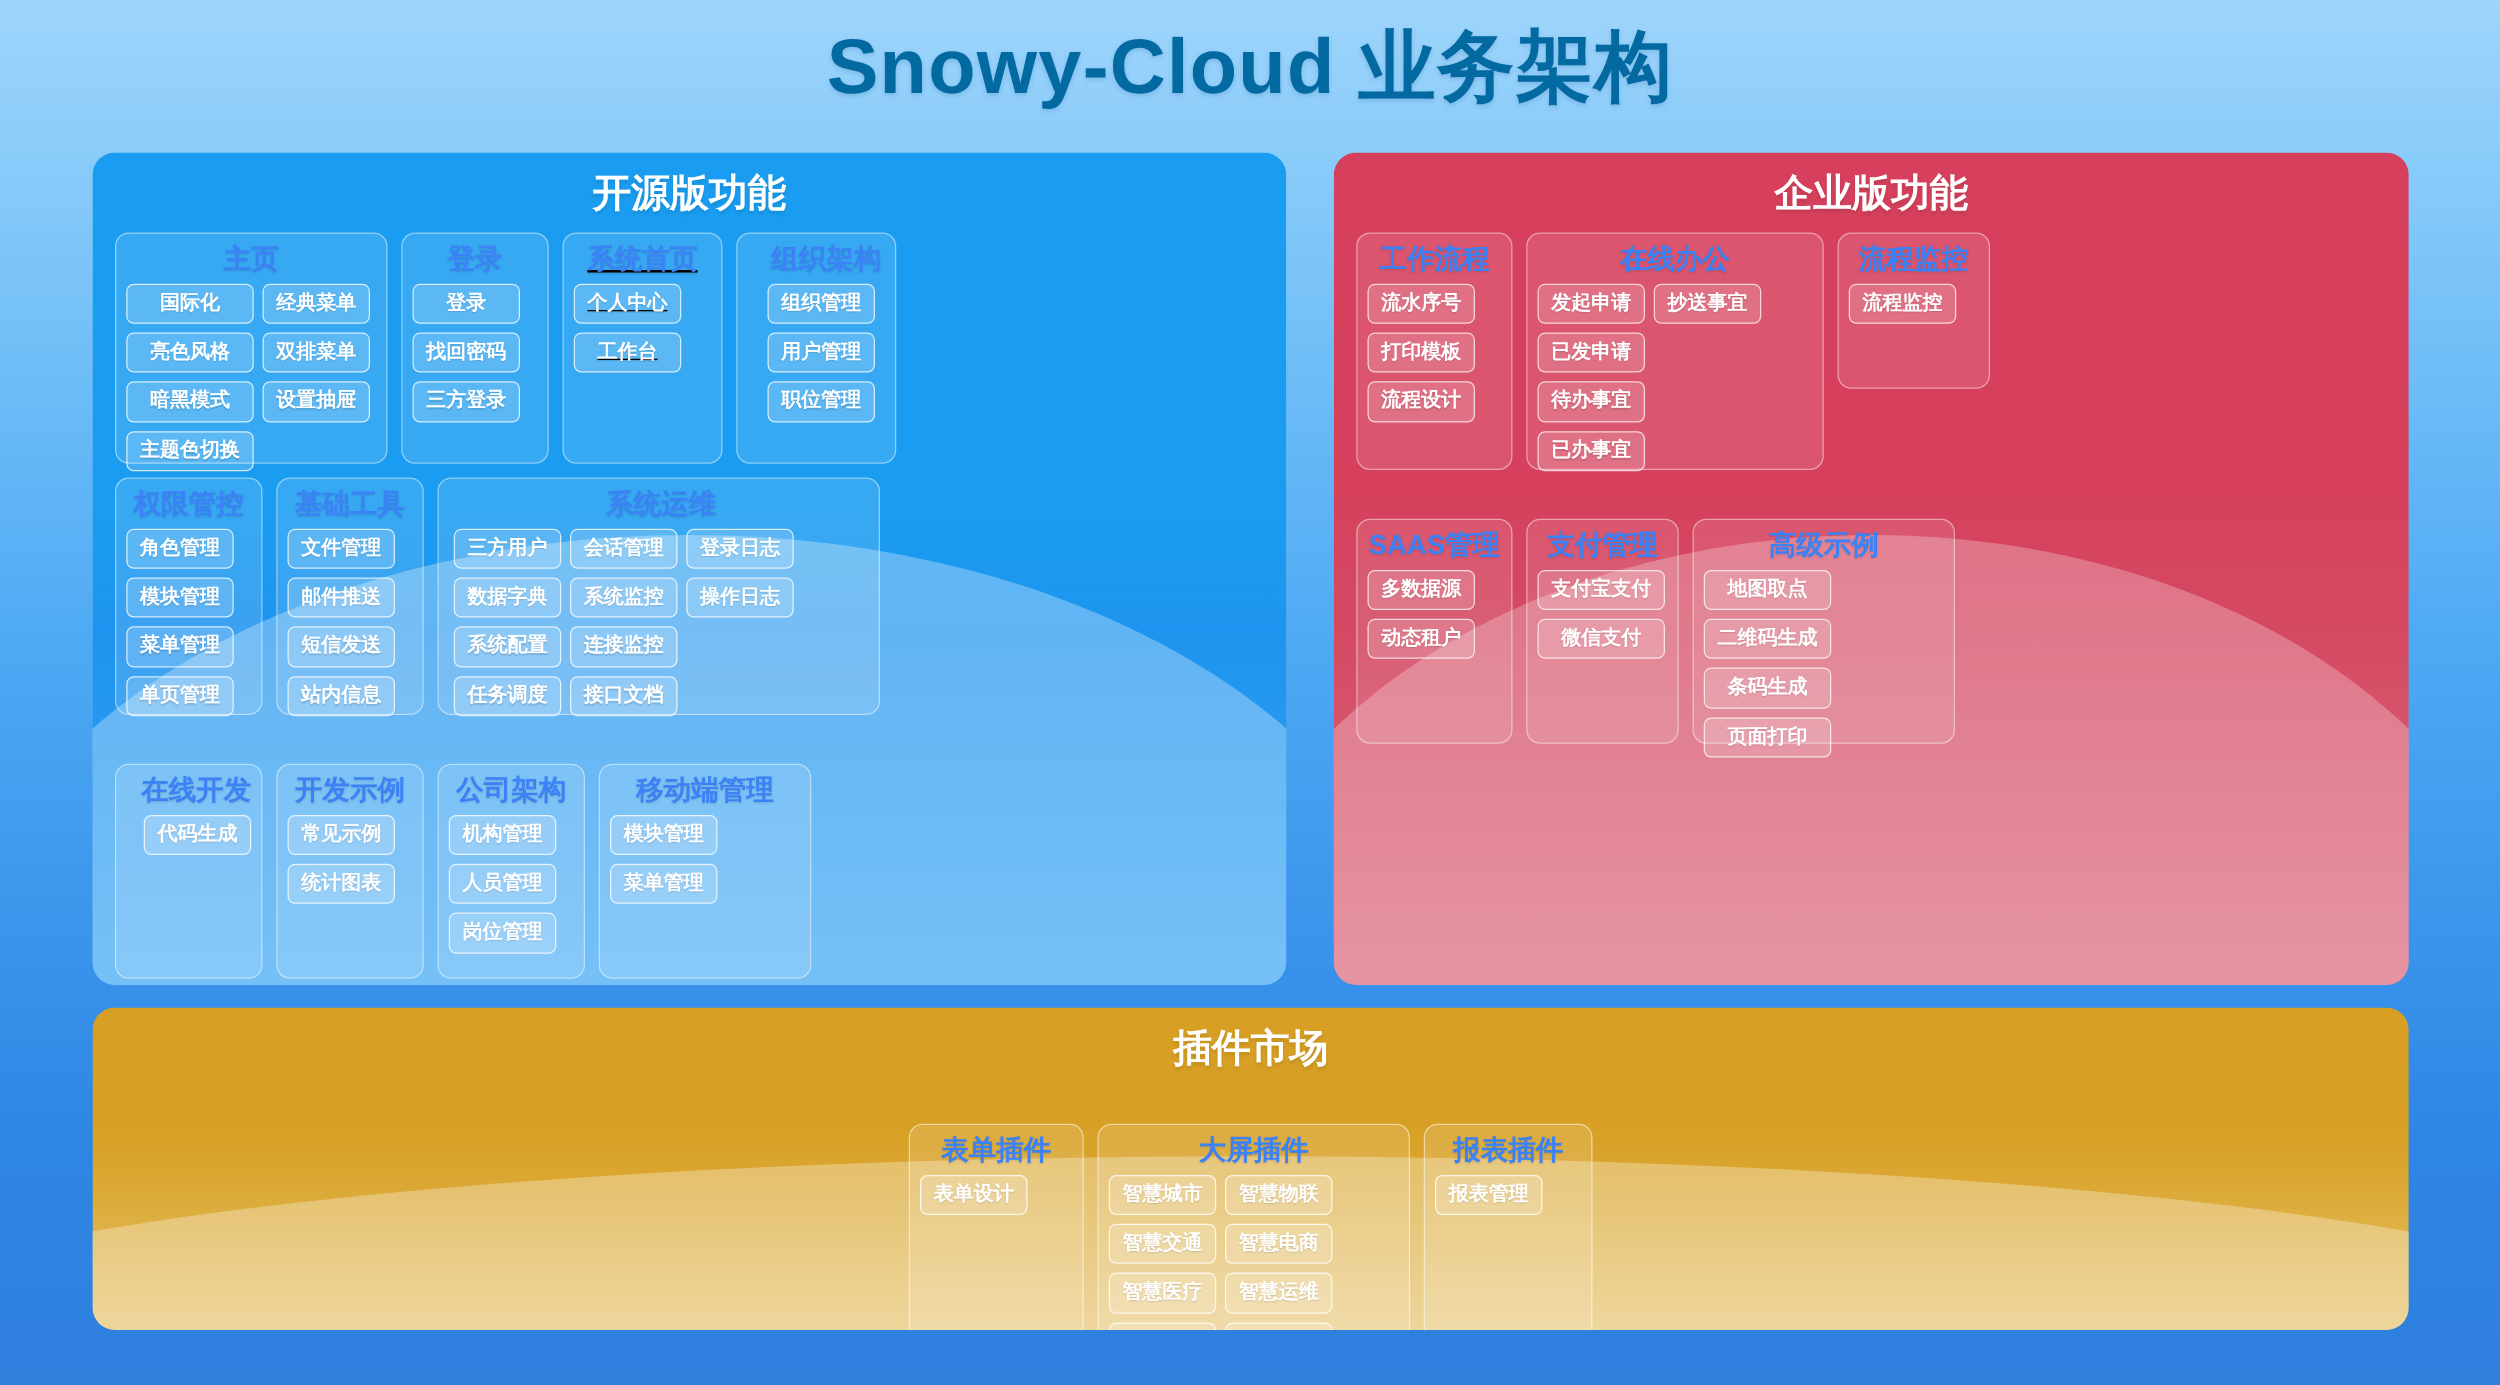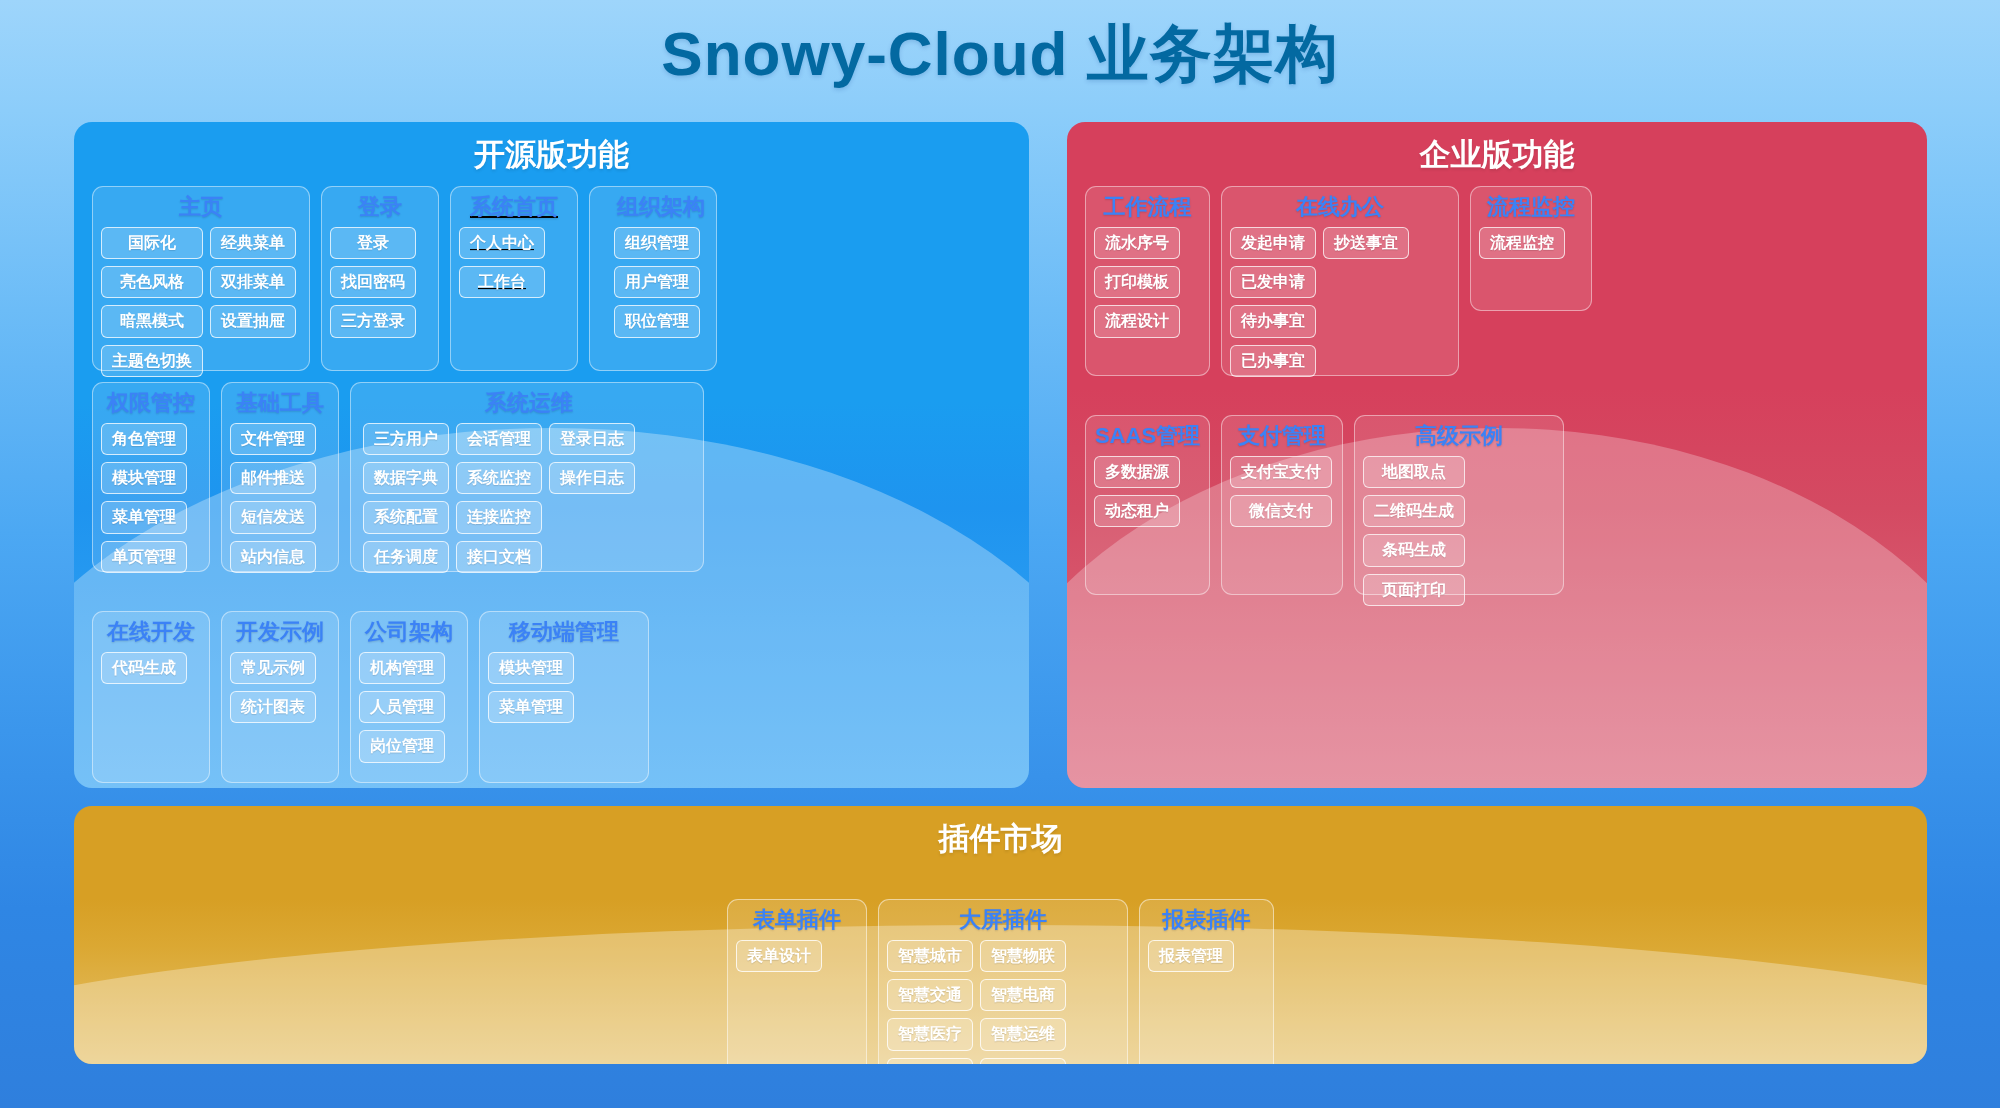--- a/index.html
+++ b/index.html
@@ -248,21 +248,21 @@
                   <div class="chip">接口文档</div>
                 </div>
                 <div class="col">
                   <div class="chip">登录日志</div>
                   <div class="chip">操作日志</div>
                 </div>
               </div>
             </div>
           </div>
           <div class="row" style="height: 172px;">
-            <div class="group" style="flex: 0 0 118px;">
+            <div class="group" style="flex: 0 0 118px; align-items: flex-end;">
               <div class="group-title">在线开发</div>
               <div class="cols">
                 <div class="col">
                   <div class="chip">代码生成</div>
                 </div>
               </div>
             </div>
             <div class="group" style="flex: 0 0 118px;">
               <div class="group-title">开发示例</div>
               <div class="cols">

